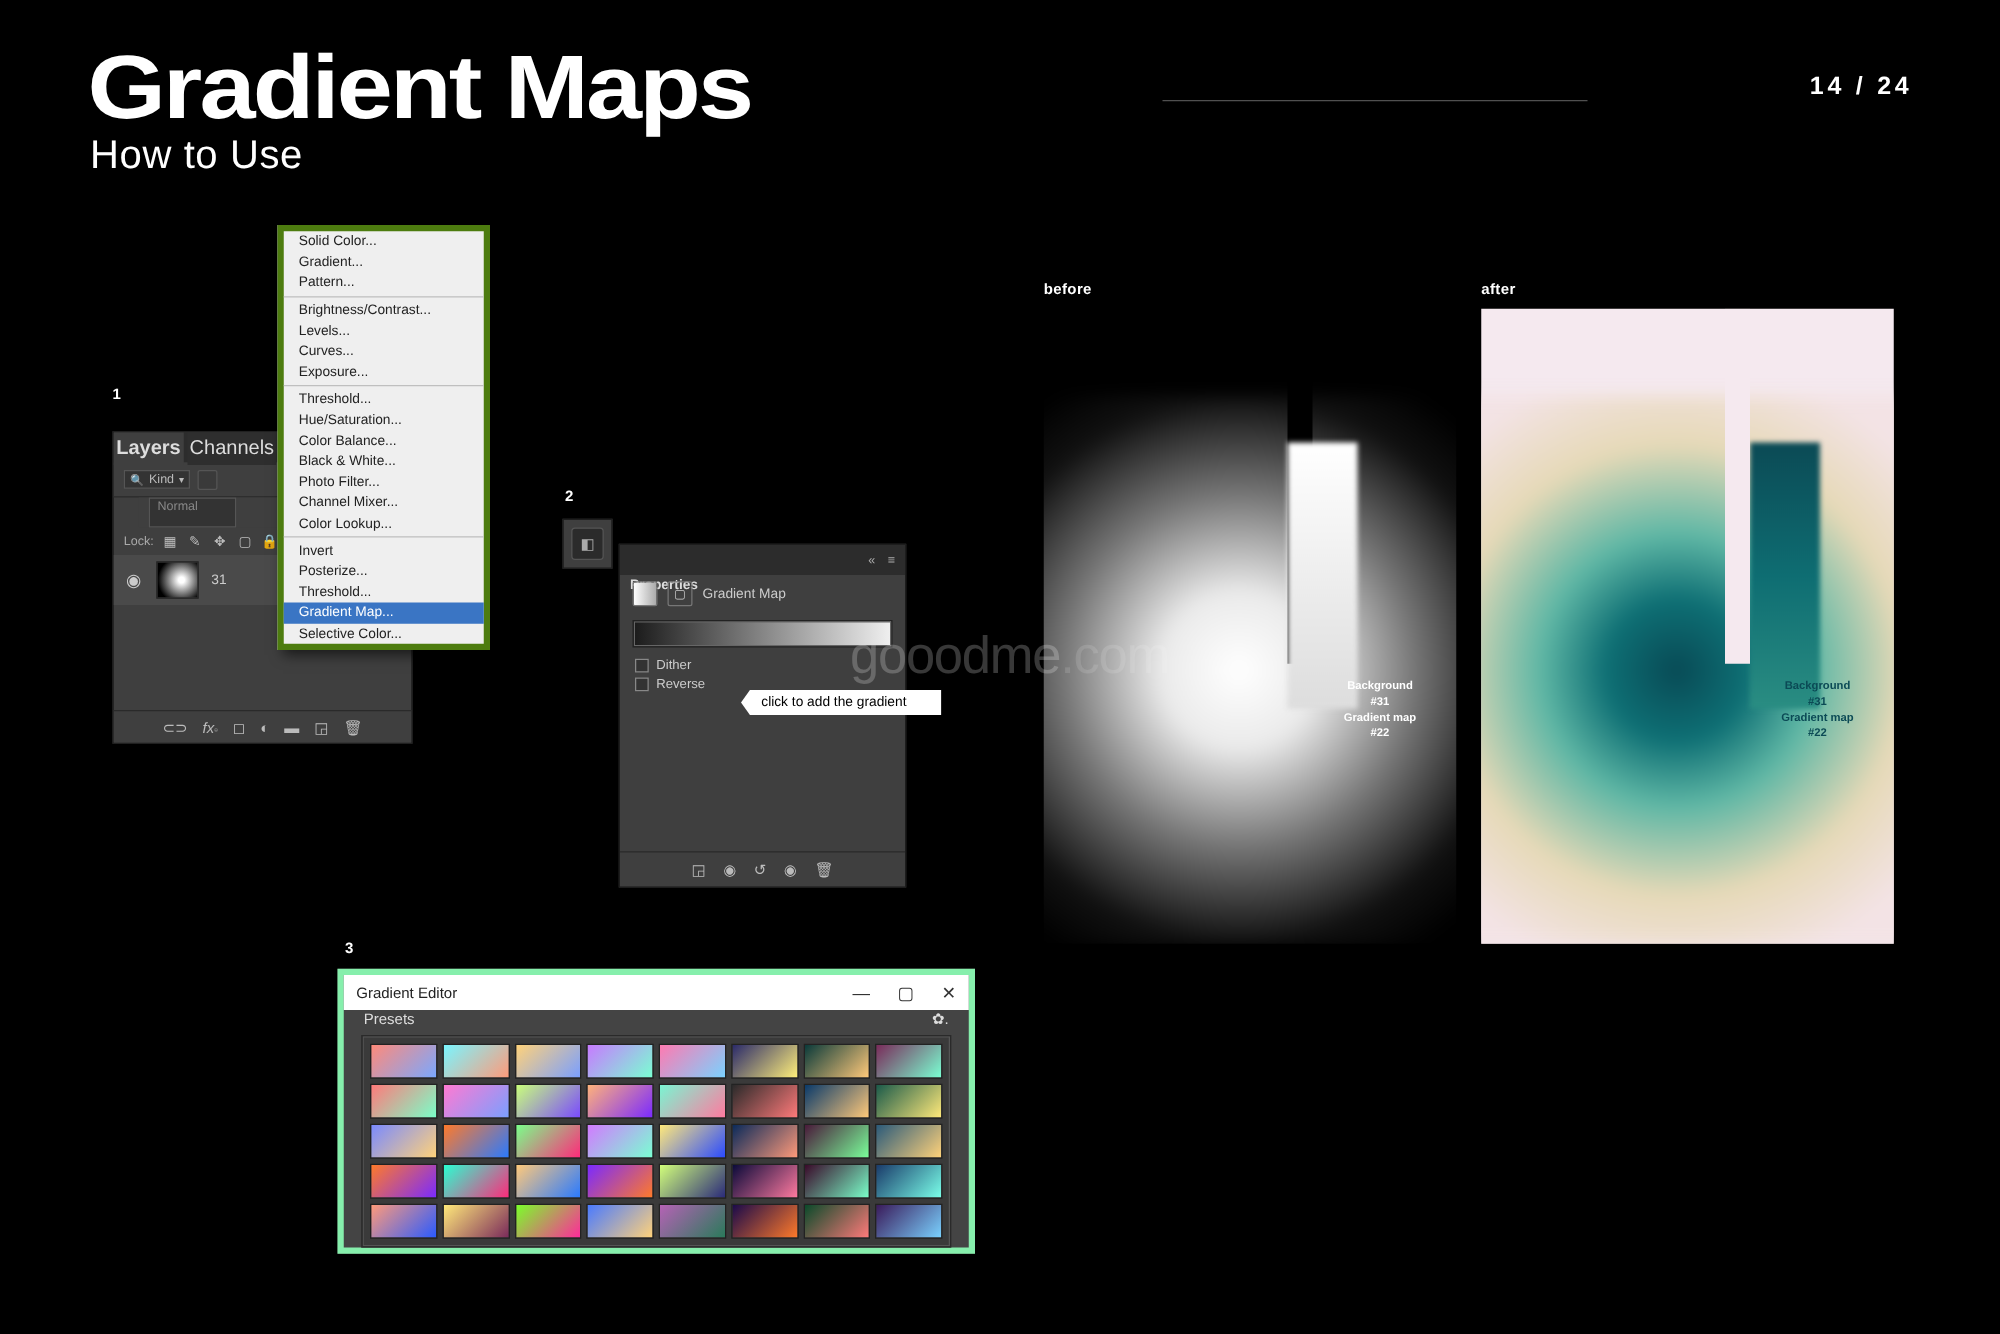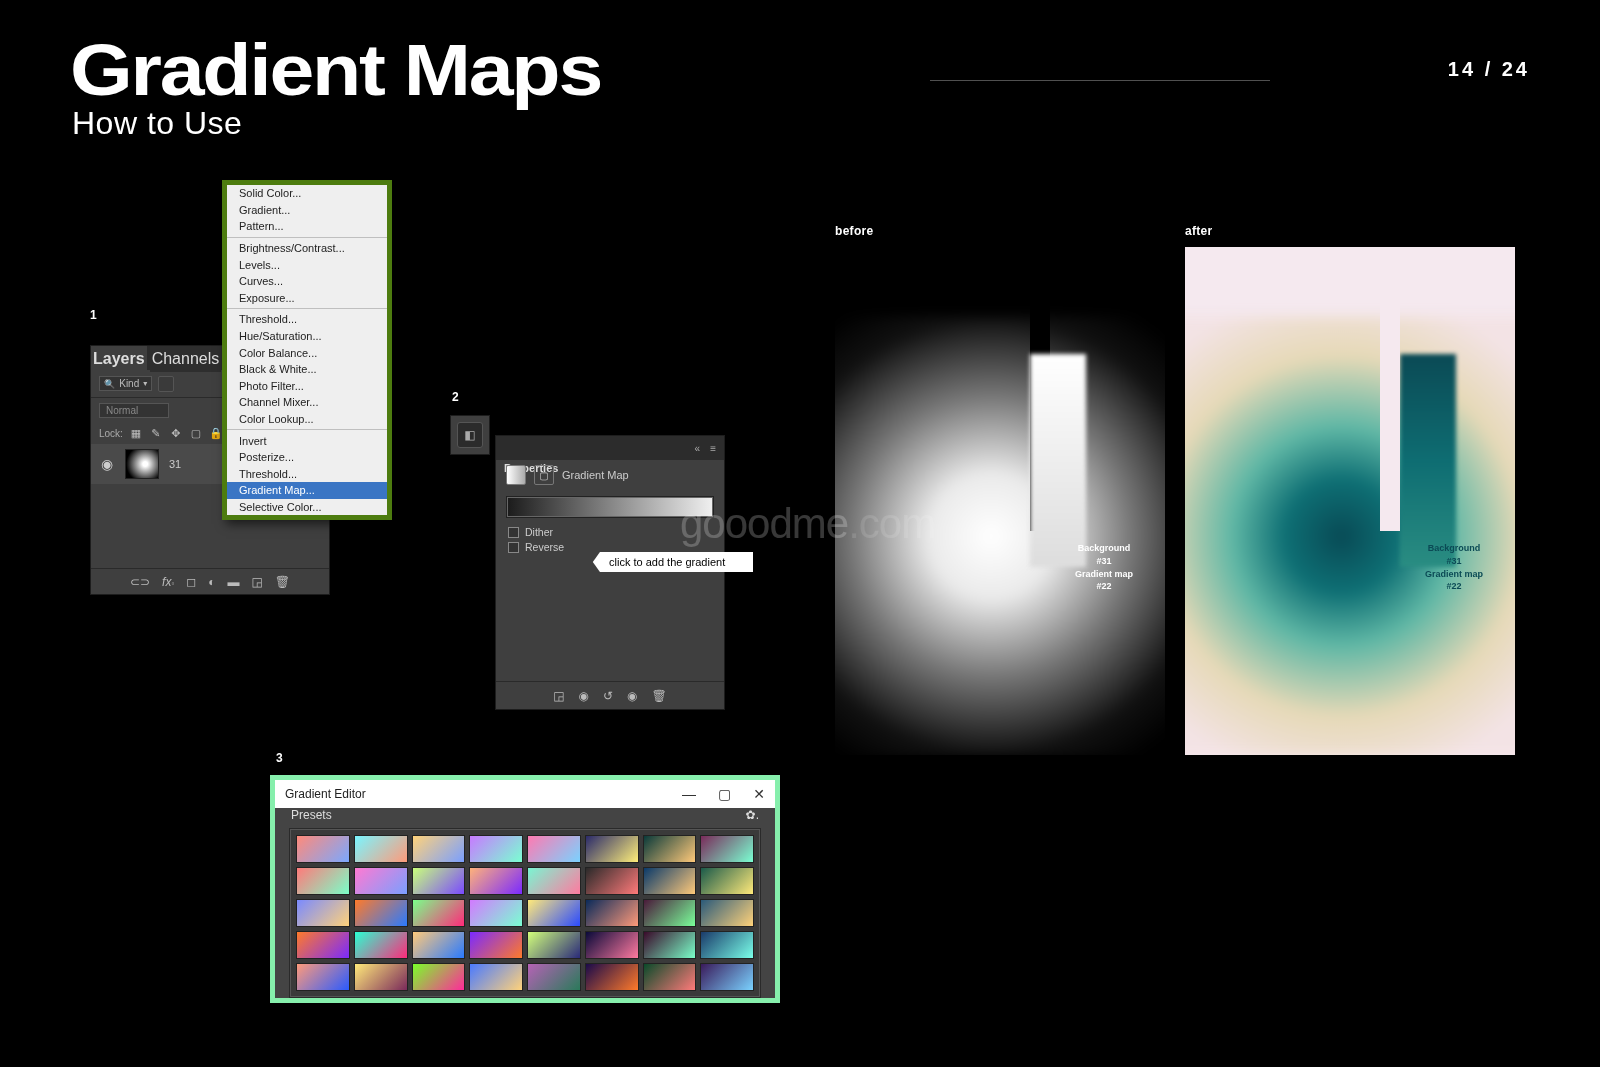--- a/index.html
+++ b/index.html
@@ -19,21 +19,21 @@
   .ps-panel { background:#3f3f3f; border:1px solid #1d1d1d; font-size:11px; color:#ccc; }
   .ps-tab { background:#2e2e2e; color:#ddd; padding:4px 2px; display:inline-block; font-size:16px; }
   .ps-tab.active { background:#3f3f3f; font-weight:700; }
 
   
   #layers-panel { left:90px; top:345px; width:240px; height:250px; }
   #layers-panel .tabs { background:#2c2c2c; height:24px; }
   #layers-panel .toolbar { height:28px; display:flex; align-items:center; gap:6px; padding:0 8px; background:#3f3f3f; border-bottom:1px solid #2a2a2a; }
   #layers-panel .kind { background:#333; border:1px solid #555; font-size:10px; color:#bbb; padding:1px 4px; display:flex; align-items:center; gap:4px; }
   #layers-panel .toolbar .sq { width:16px; height:16px; background:#3a3a3a; border:1px solid #555; border-radius:2px; }
-  #layers-panel .row2 { height:24px; display:flex; align-items:center; gap:8px; padding:0 8px; background:#3f3f3f; }
+  #layers-panel .row2 { height:24px; display:flex; gap:8px; padding:0 8px; background:#3f3f3f;margin-left:20px; }
   #layers-panel .normal { background:#333; border:1px solid #555; color:#888; font-size:10px; padding:1px 6px; width:70px; }
   #layers-panel .lockrow { height:22px; font-size:10px; color:#aaa; padding:0 8px; display:flex; align-items:center; gap:6px; }
   #layers-panel .lockrow .ico { width:14px; height:14px; display:flex; align-items:center; justify-content:center; color:#bbb; font-size:11px; }
   #layers-panel .layer { height:40px; background:#4a4a4a; display:flex; align-items:center; gap:10px; padding:0 8px; }
   #layers-panel .eye { width:16px; text-align:center; color:#ccc; font-size:14px; }
   #layers-panel .thumb { width:34px; height:30px; background:radial-gradient(circle at 60% 50%, #fff 10%, #000 80%); border:1px solid #222; }
   #layers-panel .footer { position:absolute; left:0; right:0; bottom:0; height:26px; background:#3f3f3f; border-top:1px solid #2a2a2a; display:flex; align-items:center; justify-content:center; gap:12px; color:#bbb; font-size:12px; }
 
   
   #adj-menu { left:222px; top:180px; width:170px; background:#efefef; border:5px solid #4d7c0f; box-shadow:4px 4px 10px rgba(0,0,0,.6); color:#222; font-size:11px; }

